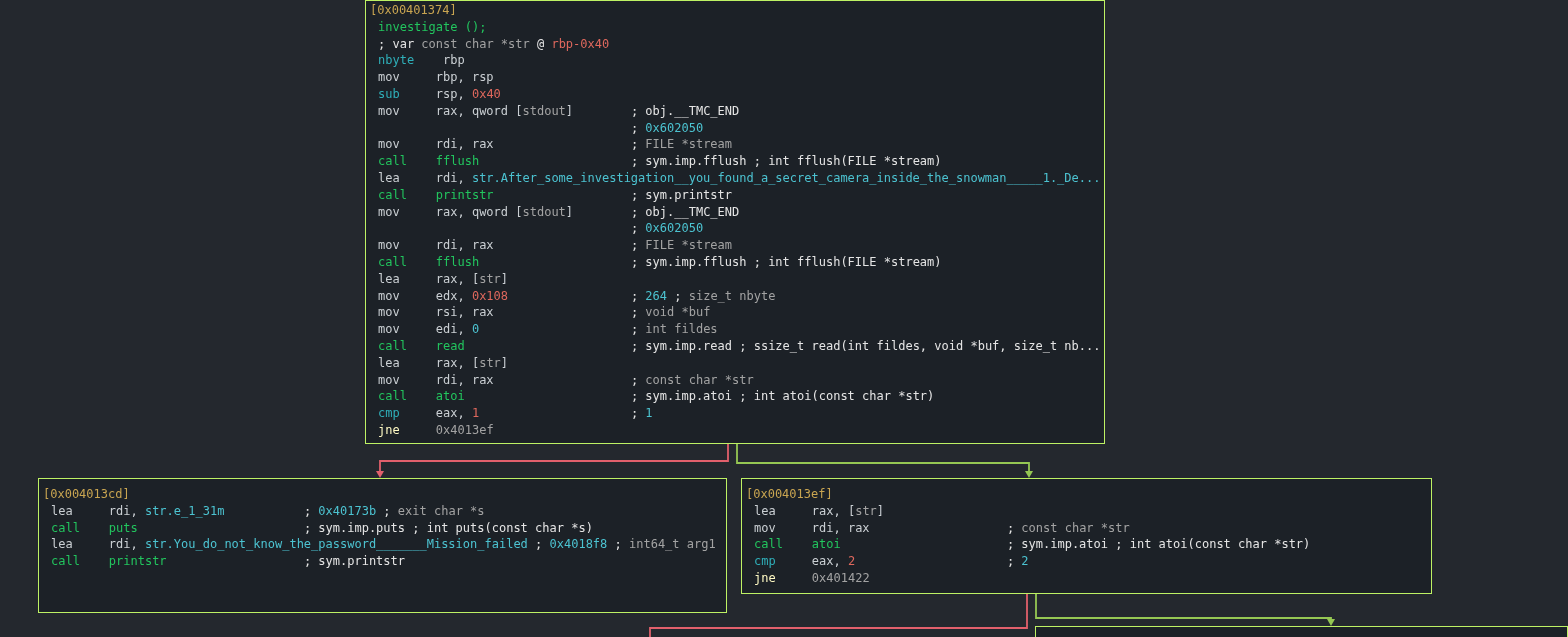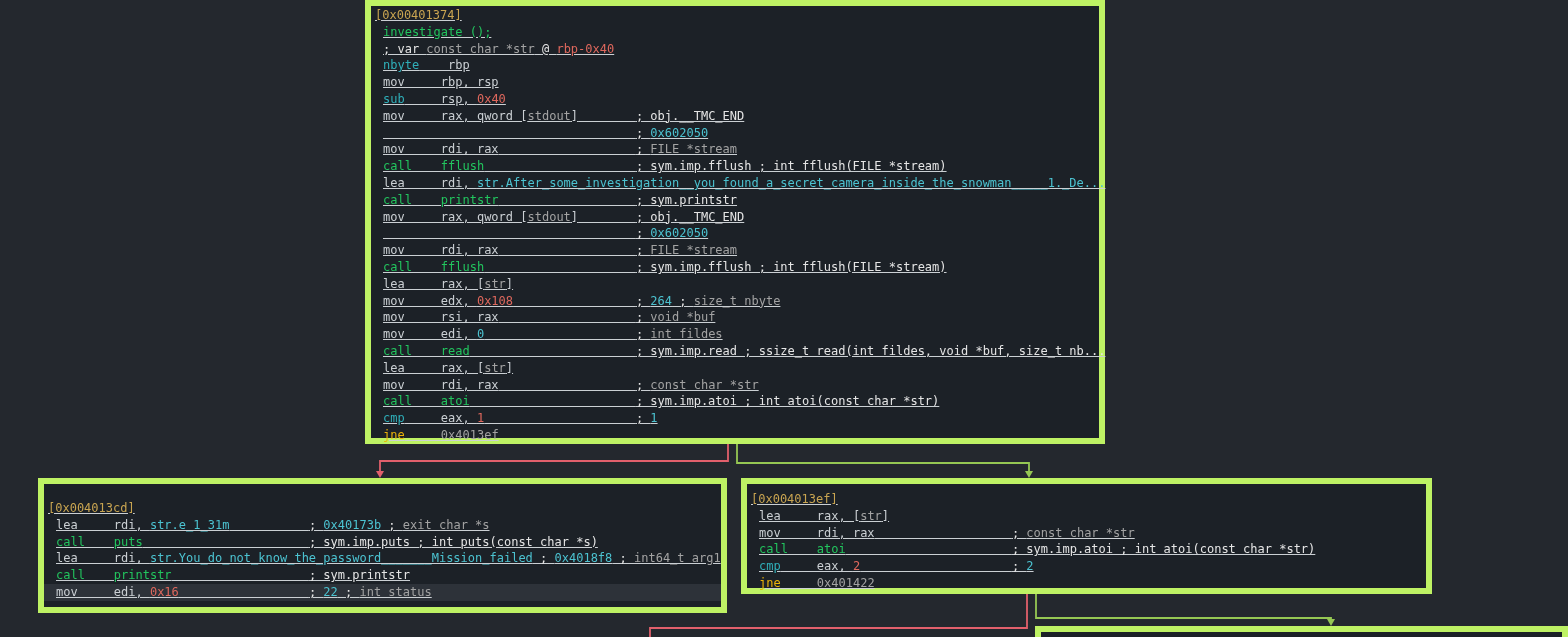--- a/index.html
+++ b/index.html
@@ -6,48 +6,47 @@
   body{
     width:1568px;height:637px;
     background:#24282e;
     overflow:hidden;
     position:relative;
     font-family:"DejaVu Sans Mono","Liberation Mono",monospace;
   }
   .block{
     position:absolute;
     background:#1c2127;
-    border:6px solid #bef264;
+    border:1px solid #bef264;
     box-sizing:border-box;
     font-size:12px;
     color:#cbd0d4;
-    text-decoration:underline;
   }
   .block .line{
     white-space:pre;
     height:16.8px;
     line-height:16.8px;
     padding-left:12px;
     font-size:12px;
   }
   .block .line.header{padding-left:4px;}
   .block .line.hl{background:#2d3239;}
   .block-main {left:365px; top:0px;   width:740px; height:444px; padding-top:1px;}
-  .block-false{left:38px;  top:478px; width:689px; height:135px; padding-top:16px;}
+  .block-false{left:38px;  top:478px; width:689px; height:135px; padding-top:7px;}
   .block-true {left:741px; top:478px; width:691px; height:116px; padding-top:7px;}
   .block-partial{left:1035px; top:626px; width:533px; height:24px;}
   
   .w {color:#cbd0d4;}
   .cy{color:#2fafb9;}
   .or{color:#22c55e;}
   .te{color:#e5e5e5;}
   .ye{color:#a3a3a3;}
   .sa{color:#df685d;}
   .nu{color:#4cc3d1;}
-  .ol{color:#eab308;}
+  .ol{color:#fef9c3;}
   .st{color:#4cc3d1;}
   .hdr{color:#c9a551;}
   svg.edges{position:absolute;left:0;top:0;pointer-events:none;}
 </style>
 </head>
 <body>
 
 <svg class="edges" width="1568" height="637">
     <g>
       <polyline points="728,444 728,461 380,461 380,471" fill="none" stroke="#e2606c" stroke-width="1.8"></polyline>
@@ -97,21 +96,20 @@
     </div>
 </div>
 
 <div class="block block-false">
   <div class="line header hdr">[0x004013cd]</div>
   <div class="lines">
       <div class="line"><span class="w">lea     rdi, </span><span class="st">str.e_1_31m</span><span class="w">           </span><span class="te">; </span><span class="nu">0x40173b</span><span class="te"> ; </span><span class="ye">exit char *s</span></div>
       <div class="line"><span class="or">call    puts</span><span class="w">                       </span><span class="te">; sym.imp.puts ; int puts(const char *s)</span></div>
       <div class="line"><span class="w">lea     rdi, </span><span class="st">str.You_do_not_know_the_password_______Mission_failed</span><span class="te"> ; </span><span class="nu">0x4018f8</span><span class="te"> ; </span><span class="ye">int64_t arg1</span></div>
       <div class="line"><span class="or">call    printstr</span><span class="w">                   </span><span class="te">; sym.printstr</span></div>
-      <div class="line hl"><span class="w">mov     edi, </span><span class="sa">0x16</span><span class="w">                  </span><span class="te">; </span><span class="nu">22</span><span class="te"> ; </span><span class="ye">int status</span></div>
     </div>
 </div>
 
 <div class="block block-true">
   <div class="line header hdr">[0x004013ef]</div>
   <div class="lines">
       <div class="line"><span class="w">lea     rax, [</span><span class="ye">str</span><span class="w">]</span></div>
       <div class="line"><span class="w">mov     rdi, rax</span><span class="w">                   </span><span class="te">; </span><span class="ye">const char *str</span></div>
       <div class="line"><span class="or">call    atoi</span><span class="w">                       </span><span class="te">; sym.imp.atoi ; int atoi(const char *str)</span></div>
       <div class="line"><span class="cy">cmp</span><span class="w">     eax, </span><span class="sa">2</span><span class="w">                     </span><span class="te">; </span><span class="nu">2</span></div>

